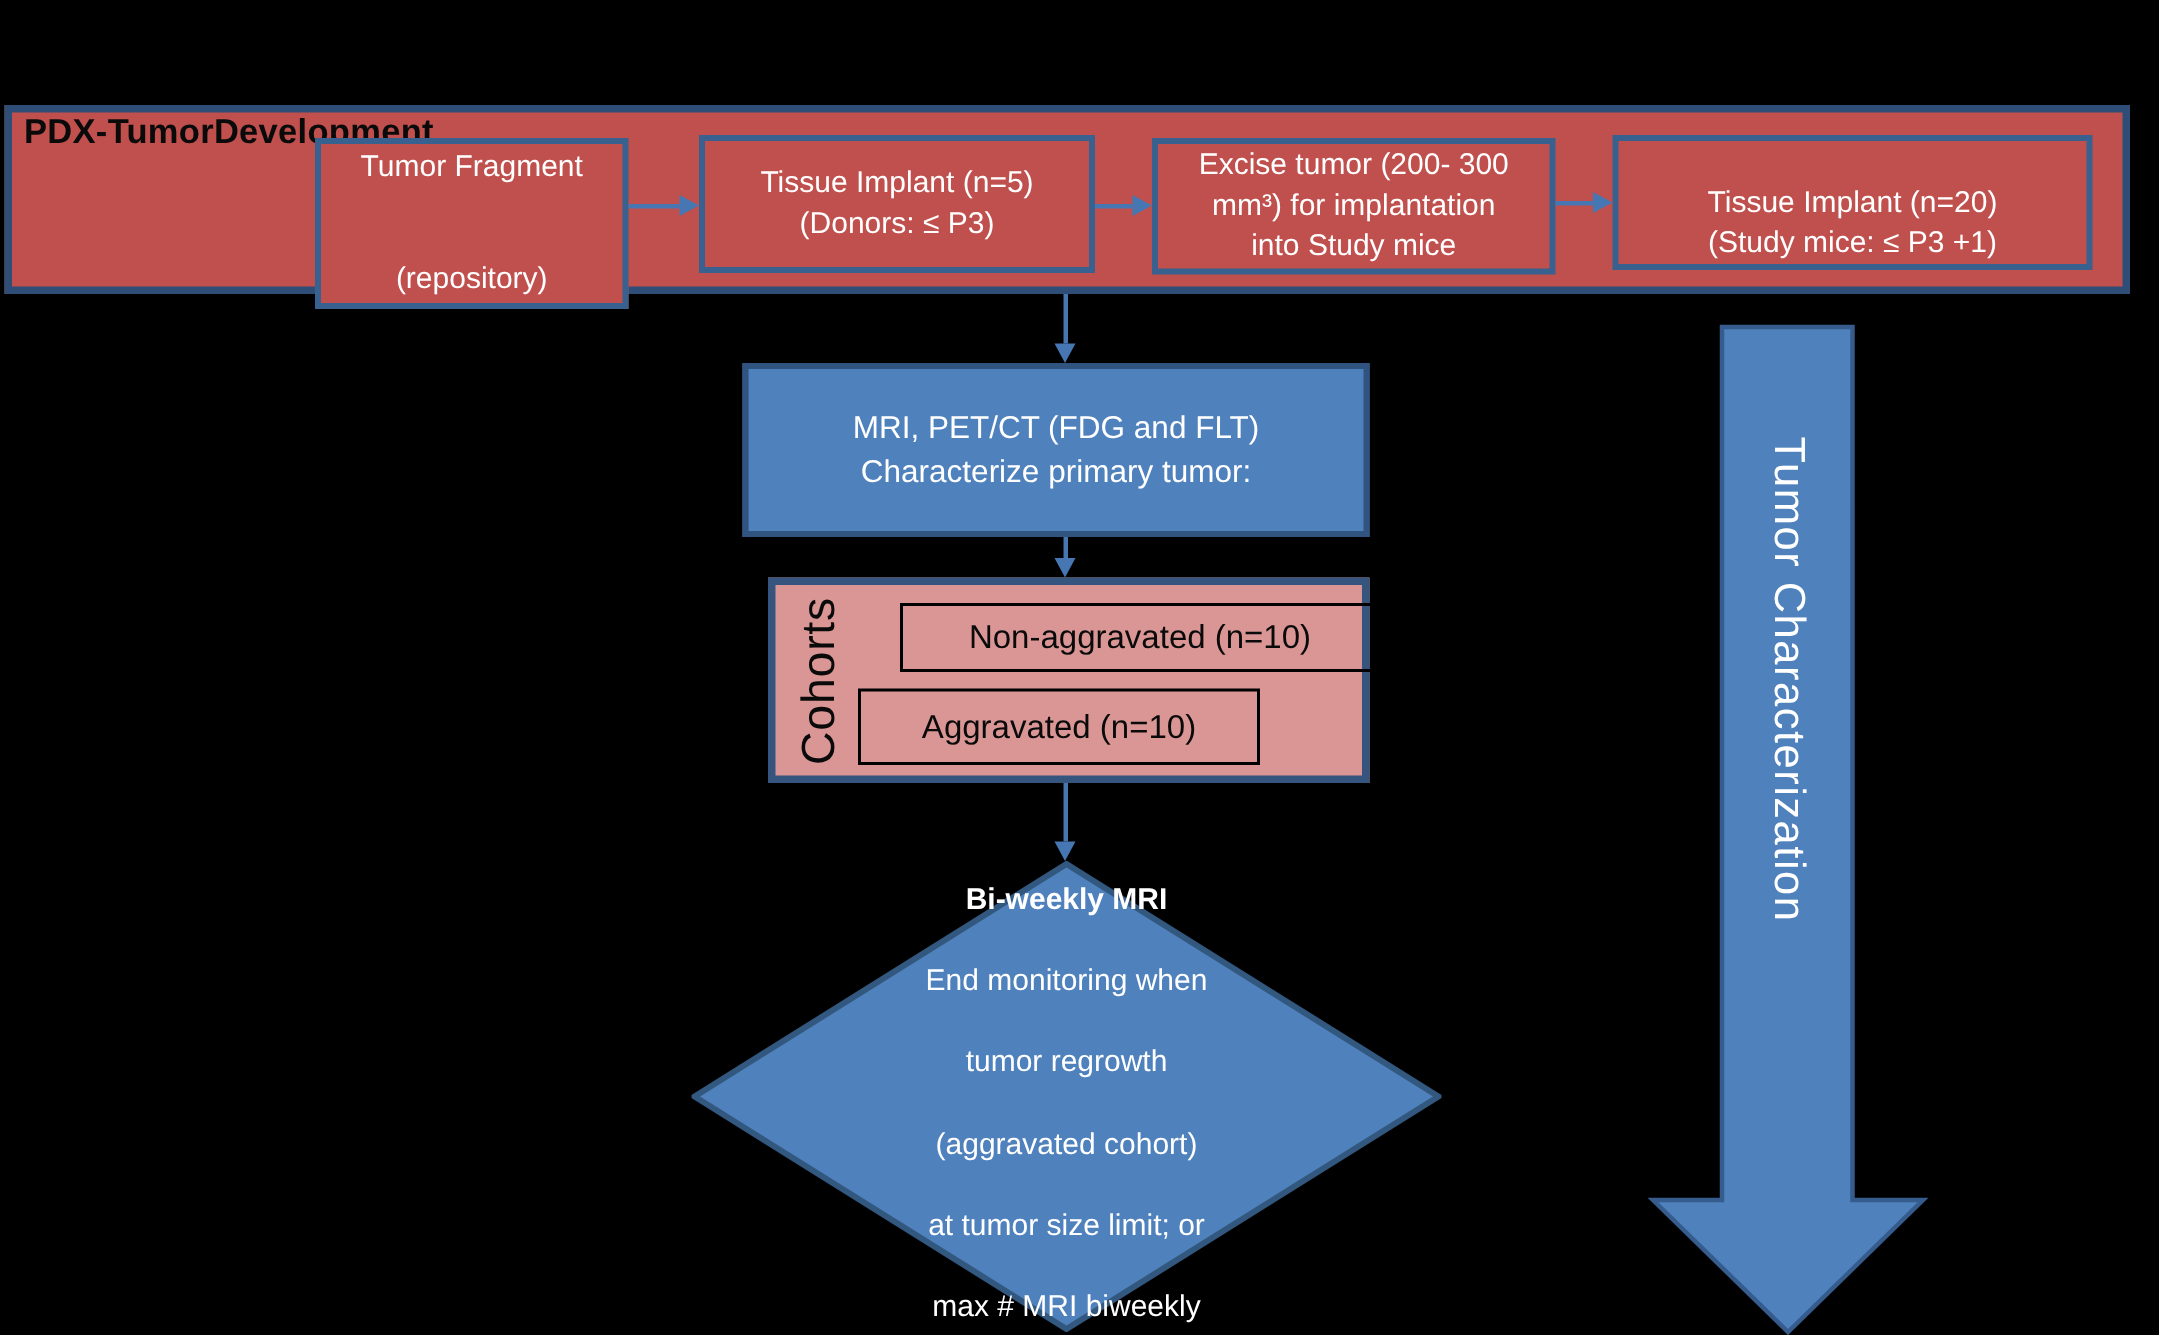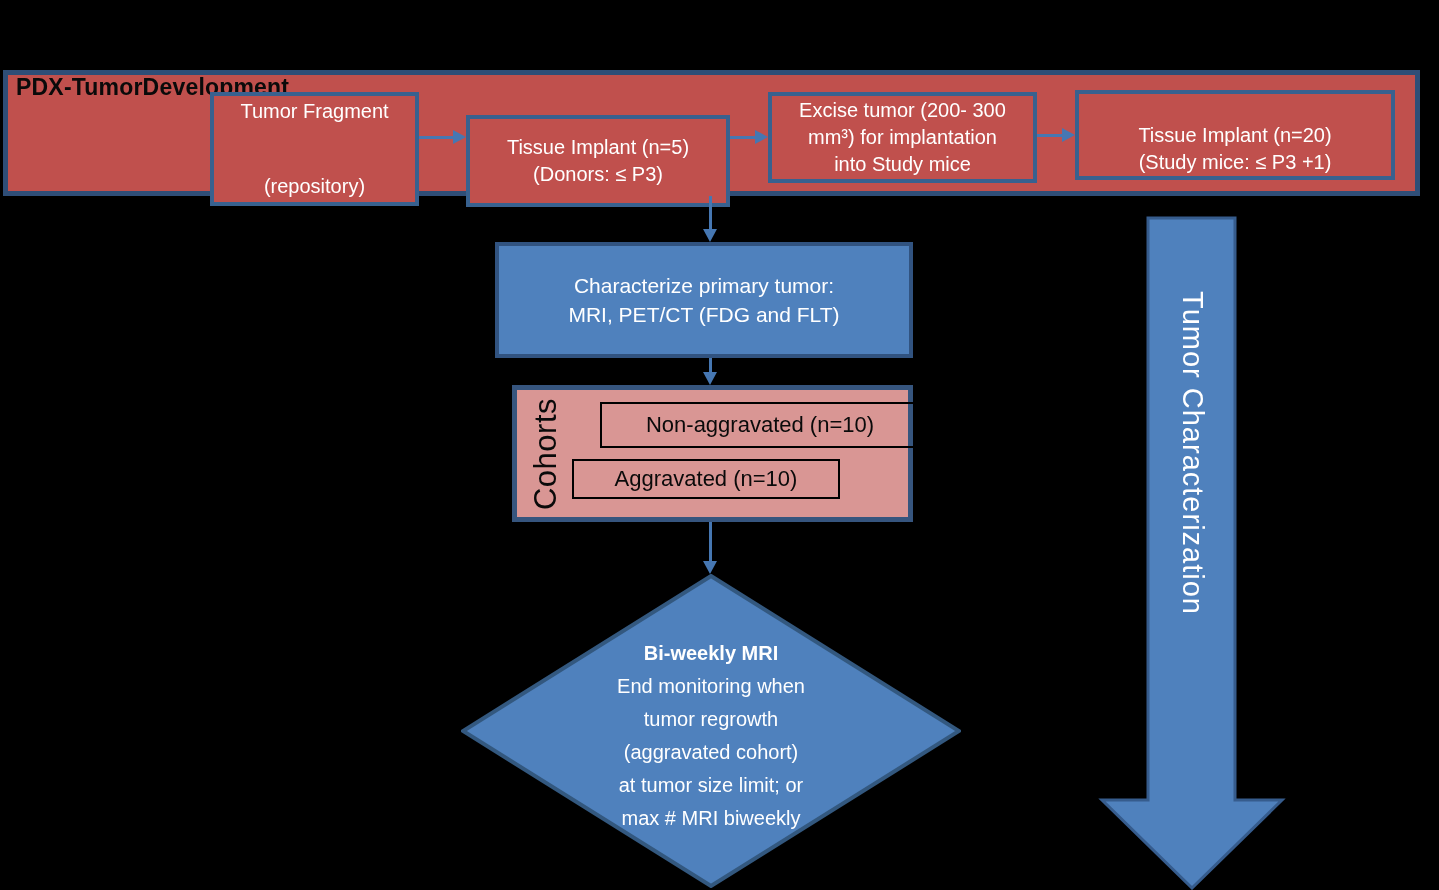--- a/index.html
+++ b/index.html
@@ -16,21 +16,21 @@
     position:absolute;left:16px;top:70px;height:126px;
     display:flex;flex-direction:row;justify-content:center;
     color:#0a0a0a;font-size:23px;font-weight:700;line-height:34px;letter-spacing:.2px;
   }
   .rbox{
     position:absolute;background:#C0504D;border:4px solid #38618F;box-sizing:border-box;
     display:flex;flex-direction:column;justify-content:center;align-items:center;
     color:#fff;font-size:20px;line-height:27px;text-align:center;
   }
   .box1{left:210px;top:92px;width:209px;height:114px;gap:48px;}
-  .box2{left:466px;top:90px;width:264px;height:92px;margin-top:25px;}
+  .box2{left:466px;top:90px;width:264px;height:92px;}
   .box3{left:768px;top:92px;width:269px;height:91px;}
   .box4{left:1075px;top:90px;width:320px;height:90px;justify-content:flex-end;}
   
   .harrow{position:absolute;height:14px;display:flex;align-items:center;}
   .harrow .line{flex:1;height:3px;background:#4677B2;}
   .harrow .head{width:0;height:0;border-top:7px solid transparent;border-bottom:7px solid transparent;border-left:13px solid #4677B2;}
   .ha1{left:419px;top:130px;width:47px;}
   .ha2{left:730px;top:130px;width:38px;}
   .ha3{left:1037px;top:128px;width:38px;}
   .varrow{position:absolute;width:14px;display:flex;flex-direction:column;align-items:center;}
@@ -58,27 +58,27 @@
   .cohorts-label span{
     transform:rotate(-90deg);white-space:nowrap;
     color:#0a0a0a;font-size:31px;font-weight:500;letter-spacing:.5px;
   }
   .cbox{
     position:absolute;background:transparent;border:2px solid #000;box-sizing:border-box;
     display:flex;align-items:center;justify-content:center;
     color:#0a0a0a;font-size:22px;
   }
   .cboxA{left:55px;top:12px;width:320px;height:46px;margin-left:28px;}
-  .cboxB{left:55px;top:69px;width:268px;height:40px;}
+  .cboxB{left:55px;top:69px;width:268px;height:51px;}
   
   .diamond{position:absolute;left:461px;top:574px;width:500px;height:314px;}
   .diamond svg{position:absolute;left:0;top:0;}
   .diamond-text{
     position:absolute;left:0;top:0;width:100%;height:100%;
-    display:flex;flex-direction:column;justify-content:center;align-items:center;
+    display:flex;flex-direction:column;justify-content:space-between;align-items:center;
     padding-top:10px;box-sizing:border-box;
     color:#fff;font-size:20px;line-height:33px;text-align:center;
   }
   .diamond-text .dt-title{font-weight:700;}
   
   .bigarrow{position:absolute;left:1095px;top:214px;width:195px;height:676px;}
   .bigarrow svg{position:absolute;left:0;top:0;}
   .bigarrow-label{
     position:absolute;left:97px;top:239px;transform:translate(-50%,-50%) rotate(90deg);
     white-space:nowrap;color:#fff;font-size:29px;letter-spacing:1px;font-weight:400;
@@ -137,22 +137,22 @@
   <div class="varrow va2">
       <div class="line"></div>
       <div class="head"></div>
     </div>
   <div class="varrow va3">
       <div class="line"></div>
       <div class="head"></div>
     </div>
 
   <div class="charbox">
+    <div>MRI, PET/CT (FDG and FLT)</div>
     <div>Characterize primary tumor:</div>
-    <div>MRI, PET/CT (FDG and FLT)</div>
   </div>
 
   <div class="cohorts">
     <div class="cohorts-label">
       <span>Cohorts</span>
     </div>
     <div class="cbox cboxA">
       <span>Non-aggravated (n=10)</span>
     </div>
     <div class="cbox cboxB">

